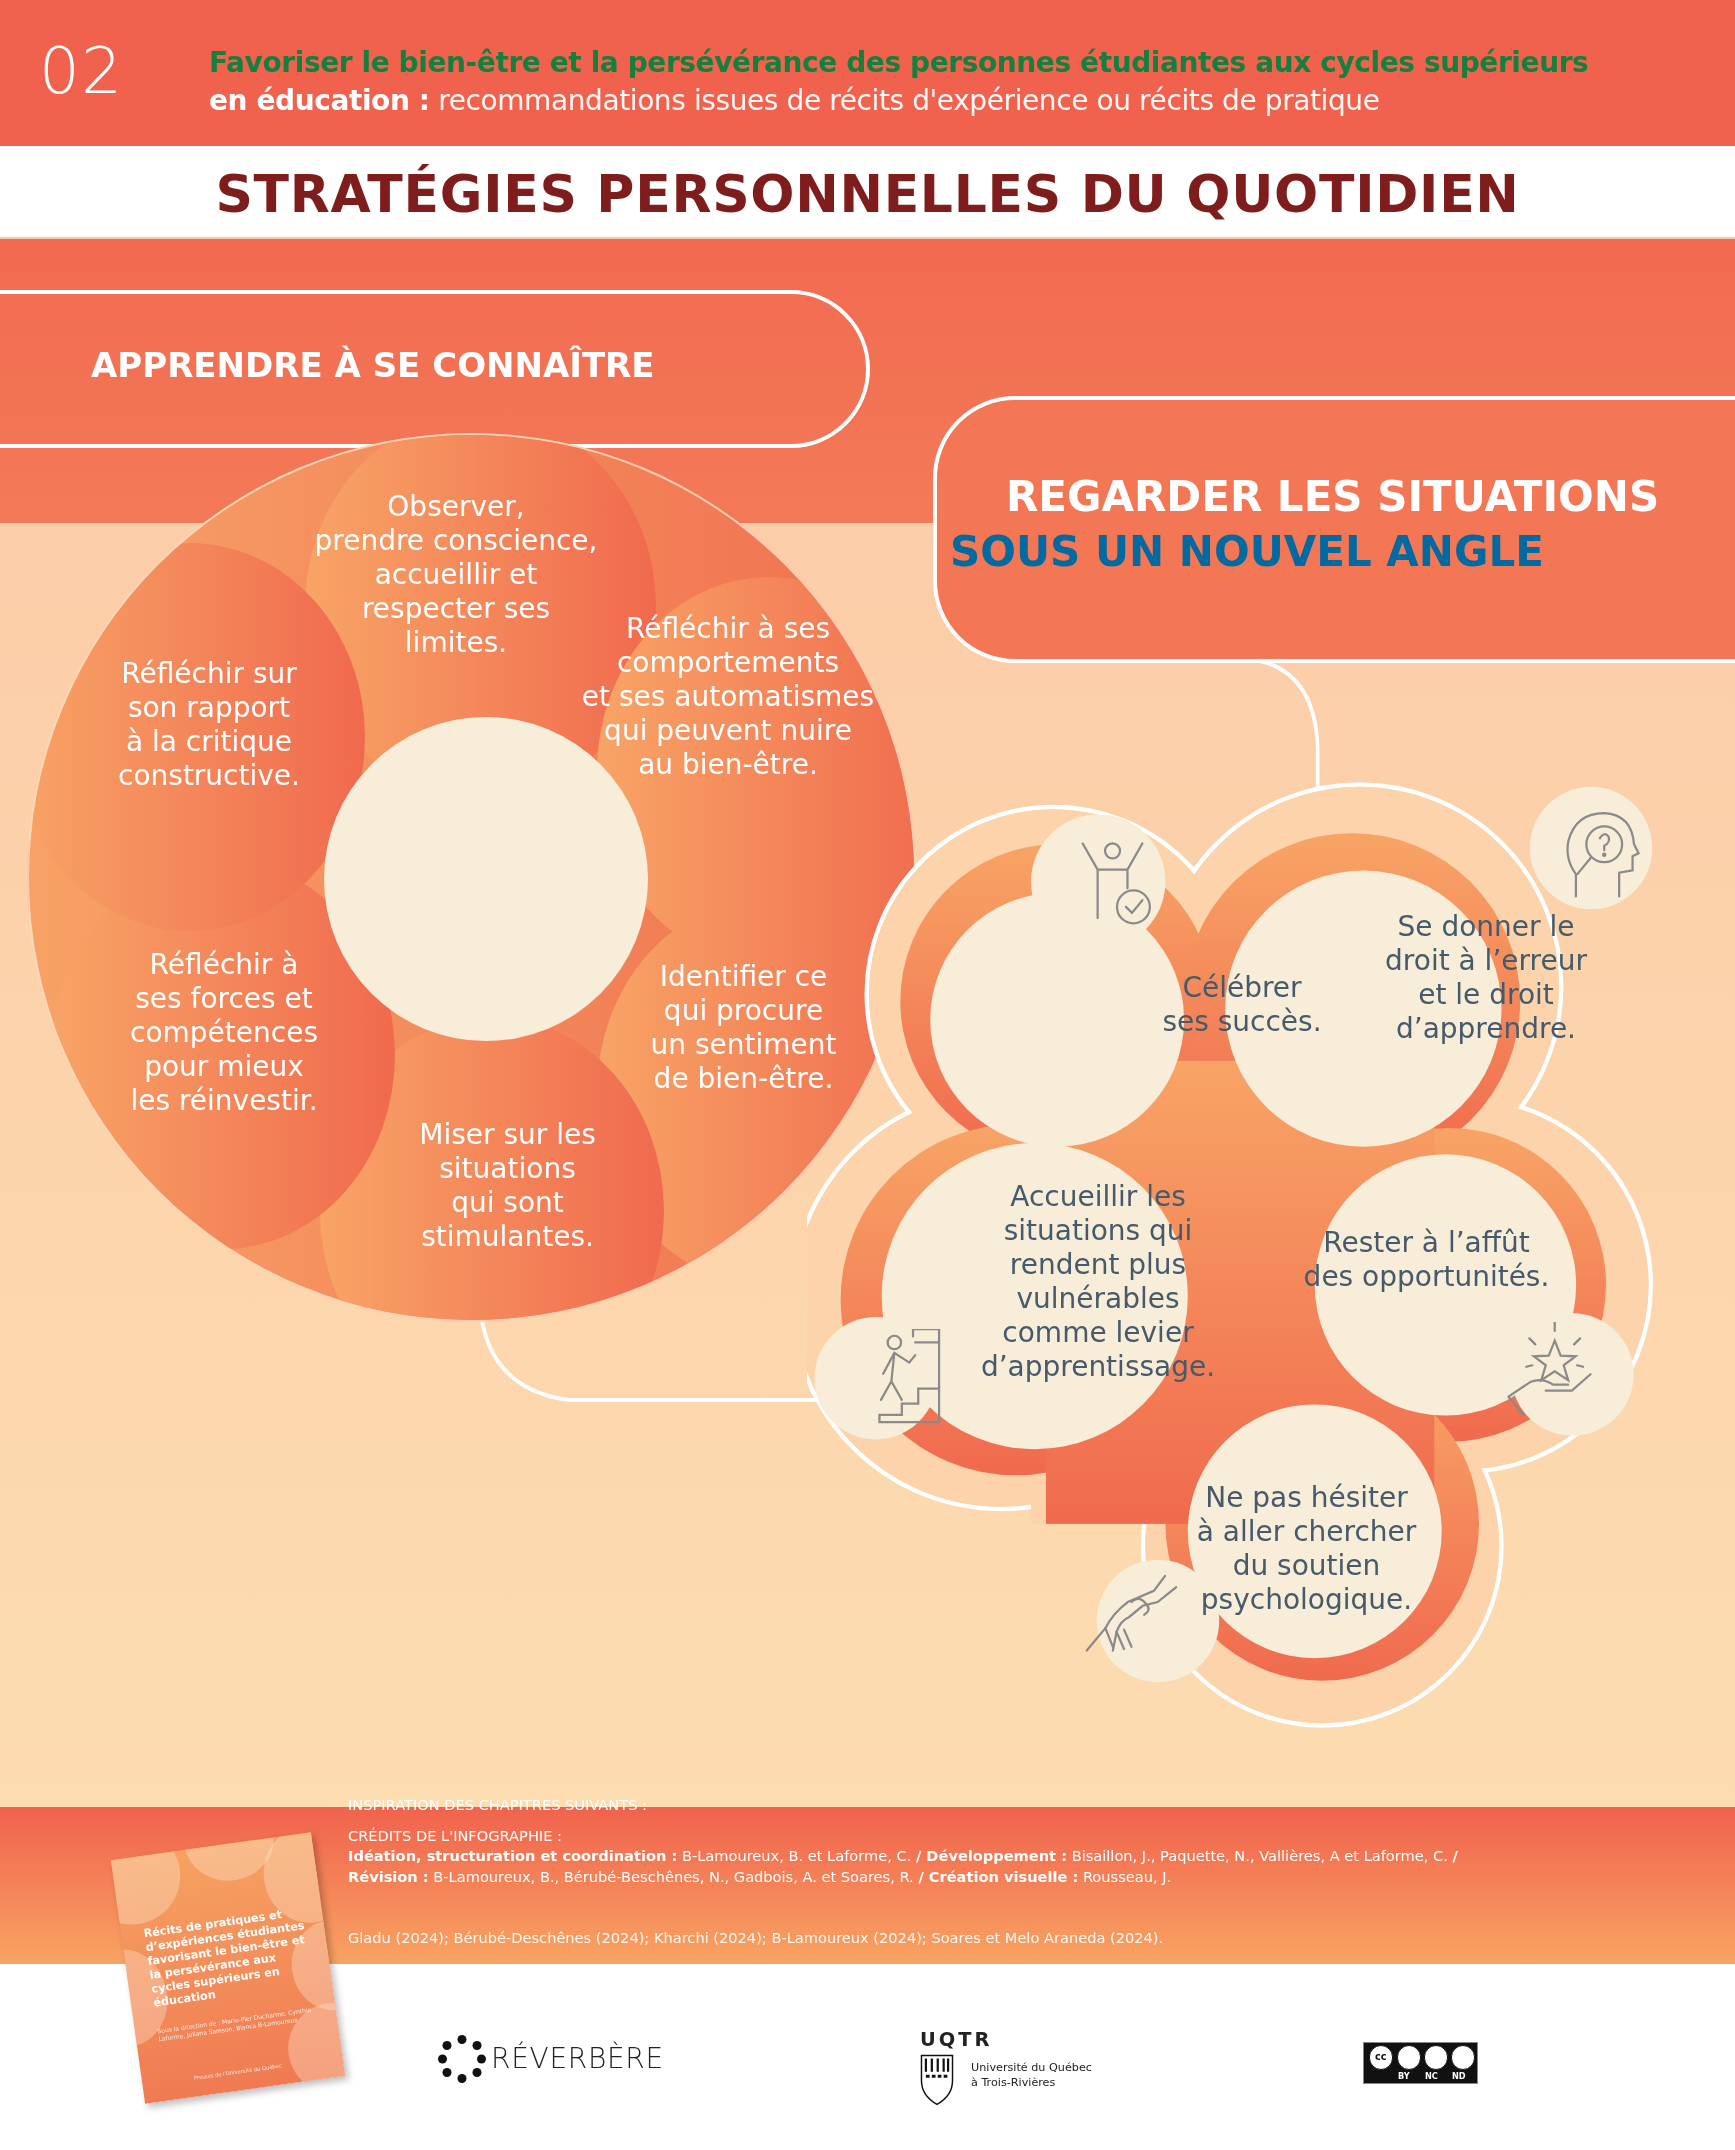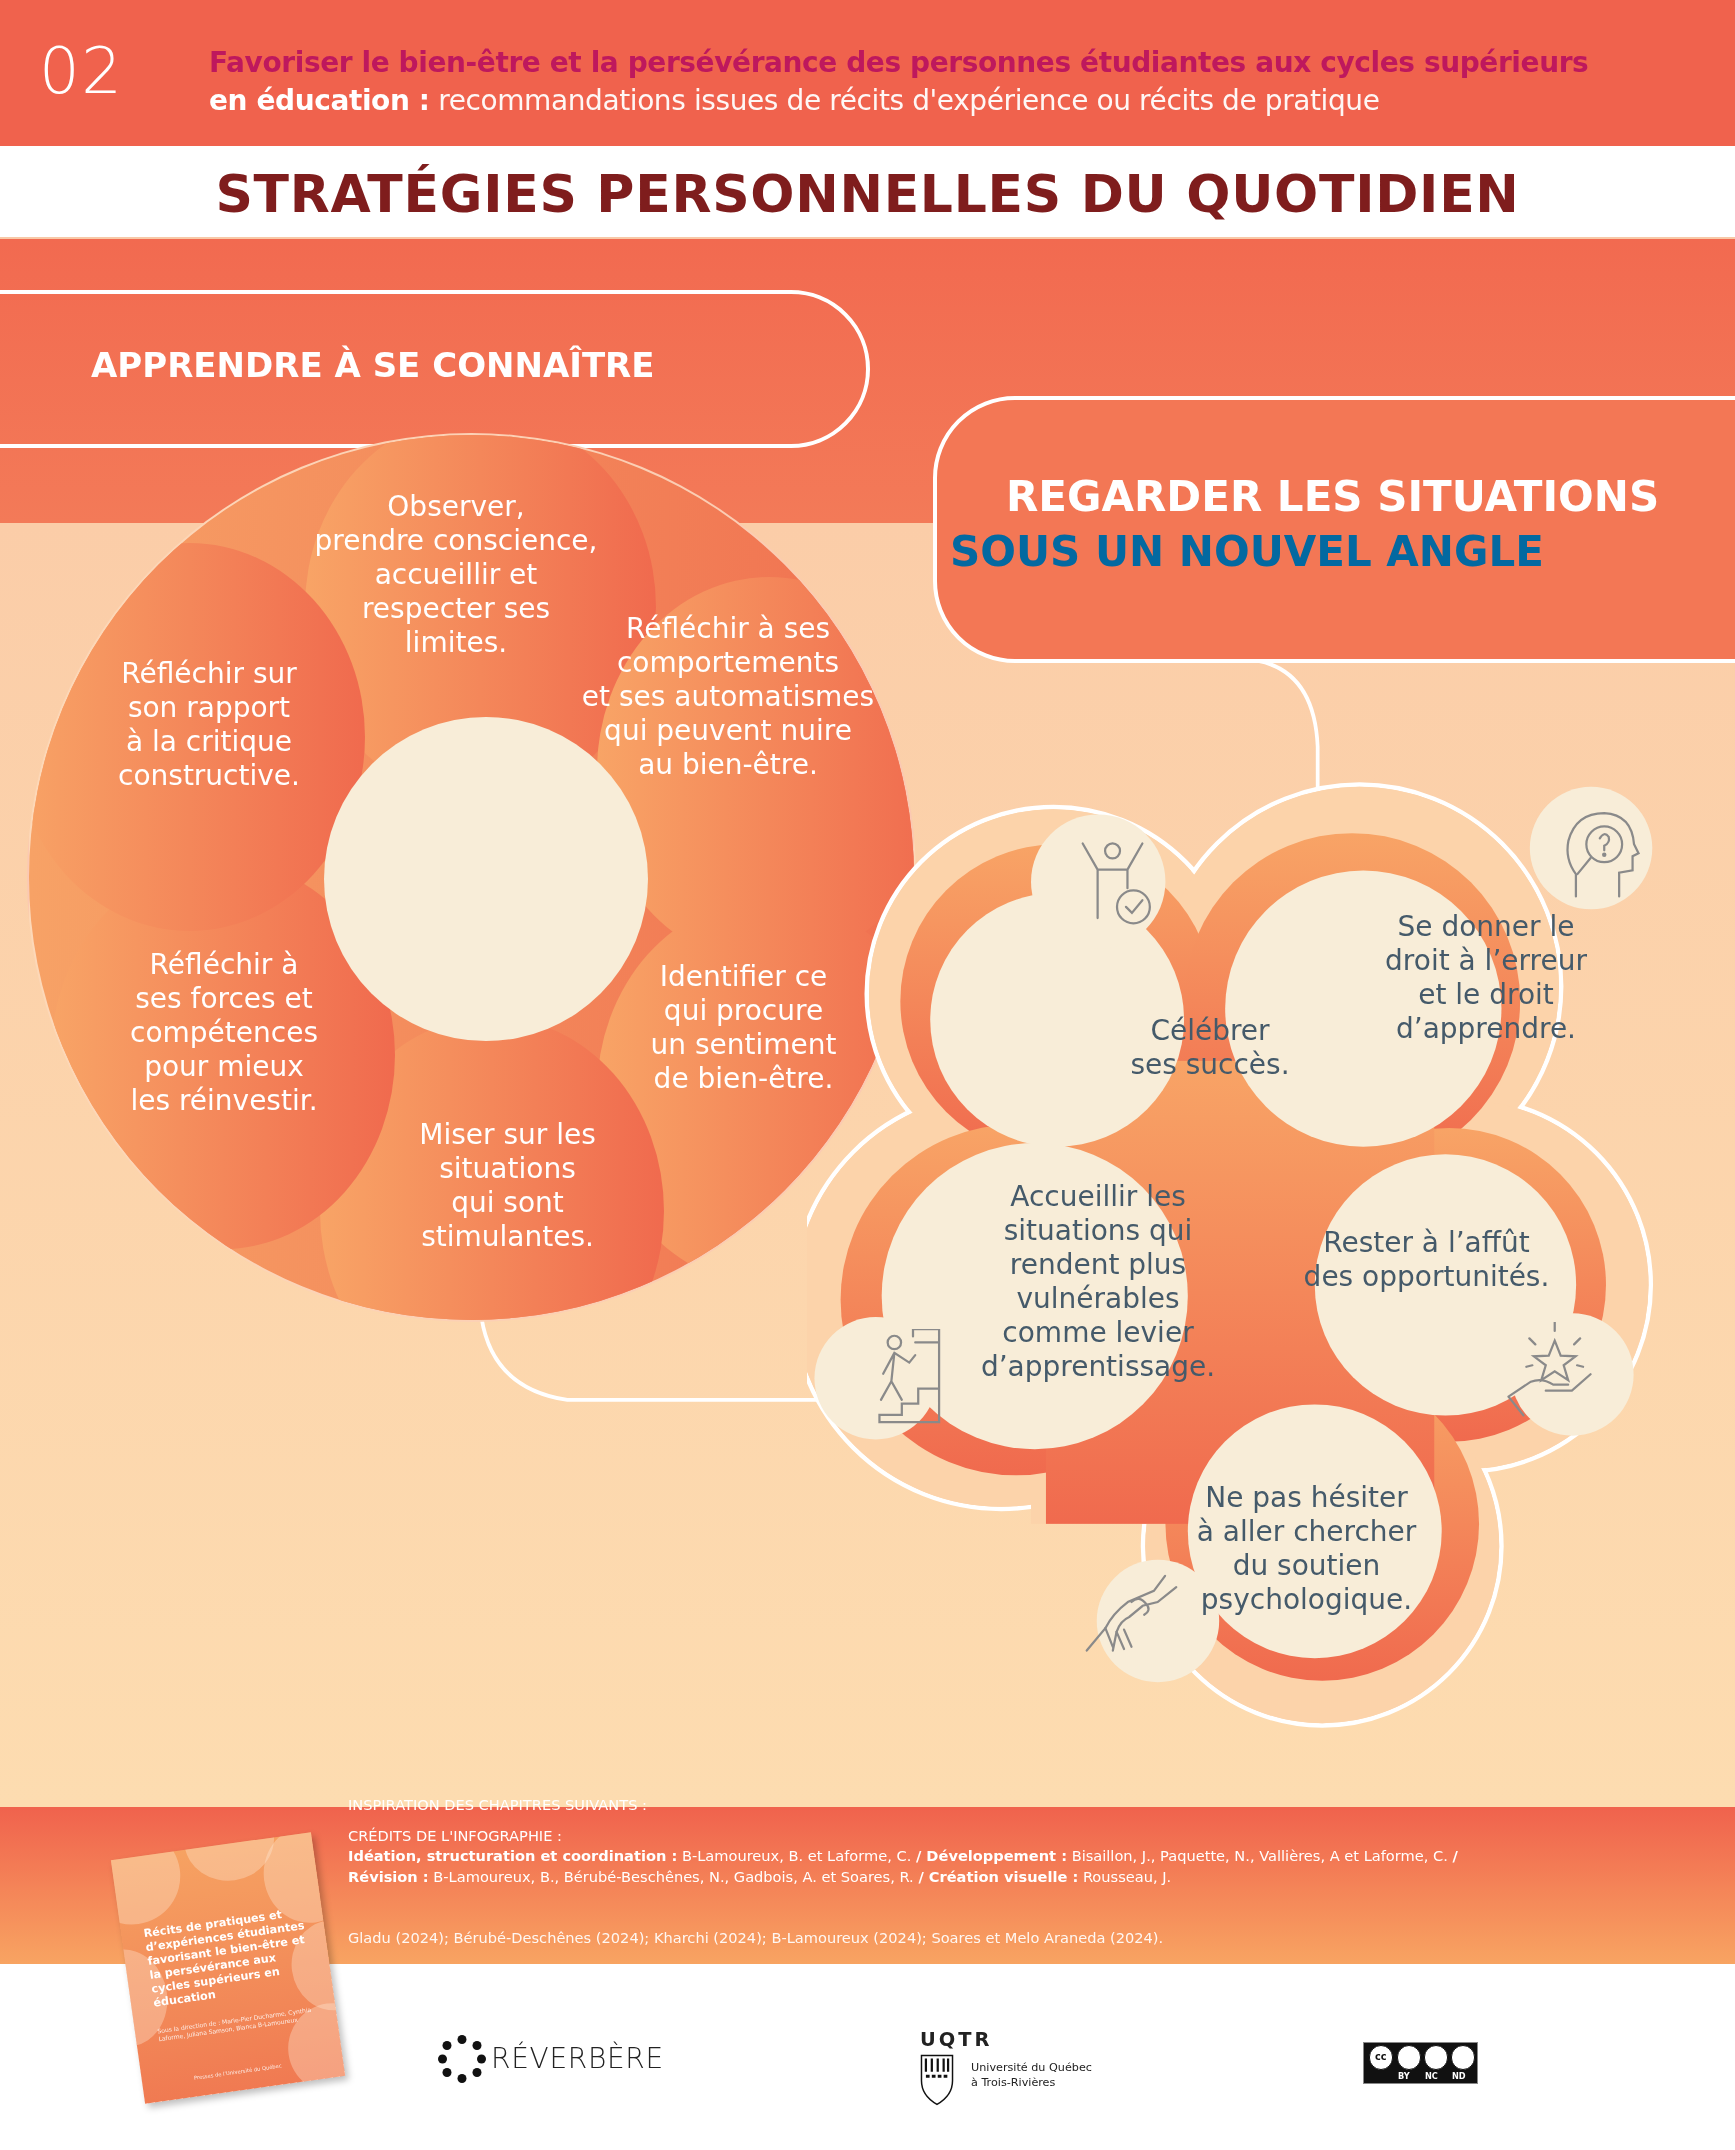--- a/index.html
+++ b/index.html
@@ -1,21 +1,21 @@
 <!DOCTYPE html>
 <html style="font-size:12px"><head>
 <meta charset="utf-8">
 <style>
   html, body { margin:0; padding:0; }
   body { width:1735px; height:2151px; position:relative; overflow:hidden; background:#FCD6AE; font-family:"Liberation Sans", sans-serif; }
   .abs { position:absolute; }
   
   #hdr { left:0; top:0; width:1735px; height:146px; background:#F0624D; }
   #hdr-num { left:39px; top:34px; color:#fff; font-size:64px; font-family:"DejaVu Sans", sans-serif; font-weight:300; letter-spacing:1.5px; }
-  #hdr-l1 { left:209px; top:46px; color:#be185d; font-size:28px; font-family:"DejaVu Sans", sans-serif; font-weight:bold; letter-spacing:-0.4px; white-space:nowrap; }
+  #hdr-l1 { left:209px; top:46px; color:#15803d; font-size:28px; font-family:"DejaVu Sans", sans-serif; font-weight:bold; letter-spacing:-0.4px; white-space:nowrap; }
   #hdr-l2 { left:209px; top:84px; color:#fff; font-size:28px; font-family:"DejaVu Sans", sans-serif; white-space:nowrap; letter-spacing:-0.4px; }
   #hdr-l2 b { font-weight:bold; }
   #hdr-l2 span.light { font-weight:normal; opacity:0.95; }
   #titleband { left:0; top:146px; width:1735px; height:91px; background:#fff; border-bottom:2.2px solid #F8C9A8; }
   #main-title { left:0; top:164px; width:1735px; text-align:center; color:#7f1d1d; font-size:52px; font-weight:900; font-family:"DejaVu Sans", sans-serif; letter-spacing:0.7px; }
   
   #band { left:0; top:239px; width:1735px; height:284px; background:linear-gradient(180deg,#F26A50 0%, #F37A58 100%); }
   #peach { left:0; top:523px; width:1735px; height:1284px; background:linear-gradient(180deg,#FBCDA8 0%, #FDDCB0 100%); }
   
   #sec1 { left:-30px; top:290px; width:900px; height:158px; border:4.5px solid #fff; border-radius:0 79px 79px 0; box-sizing:border-box; }
@@ -189,21 +189,21 @@
 </svg>
 <svg class="abs" style="left:1083px;top:1561px" width="97" height="97" viewBox="0 0 130 130">
   <g fill="none" stroke="#8A8A8A" stroke-width="3" stroke-linecap="round">
     <path d="M5 120 L30 90 Q40 70 60 55 L95 40 L110 20"></path>
     <path d="M40 120 L45 95 Q50 80 62 75 L80 60 L100 55 L125 35"></path>
     <path d="M65 55 Q75 45 85 58 Q92 66 82 72"></path>
     <path d="M30 90 L40 115 M45 95 L55 118 M55 92 L65 115"></path>
   </g>
 </svg>
 
-<div class="rtxt" style="left:1068px;top:971px;width:284px;white-space:pre-line;margin-top:43px;">Célébrer
+<div class="rtxt" style="left:1100px;top:971px;width:284px;white-space:pre-line;">Célébrer
 ses succès.</div>
 <div class="rtxt" style="left:1344px;top:910px;width:284px;white-space:pre-line;">Se donner le
 droit à l’erreur
 et le droit
 d’apprendre.</div>
 <div class="rtxt" style="left:941px;top:1180px;width:314px;white-space:pre-line;">Accueillir les
 situations qui
 rendent plus
 vulnérables
 comme levier

